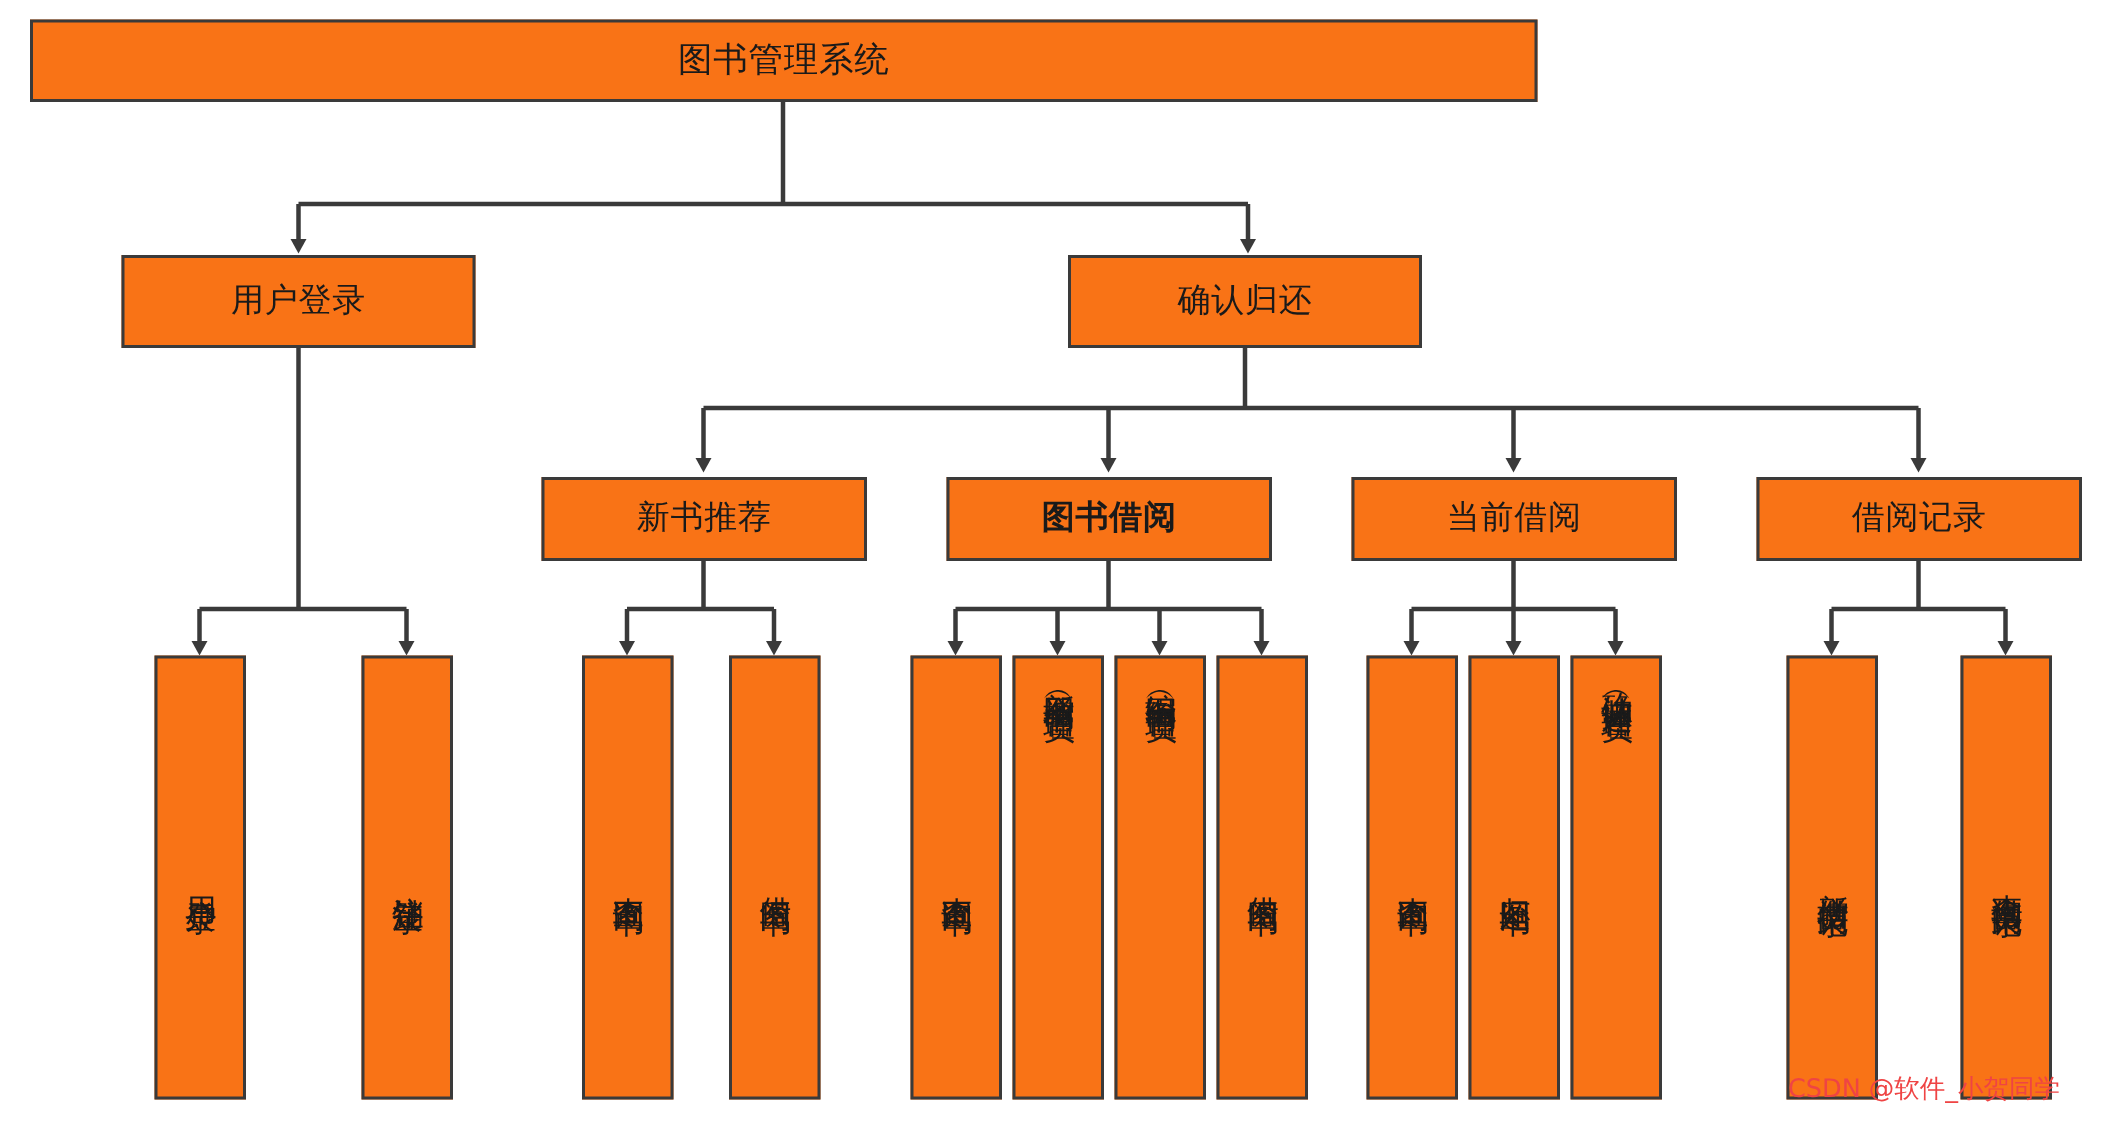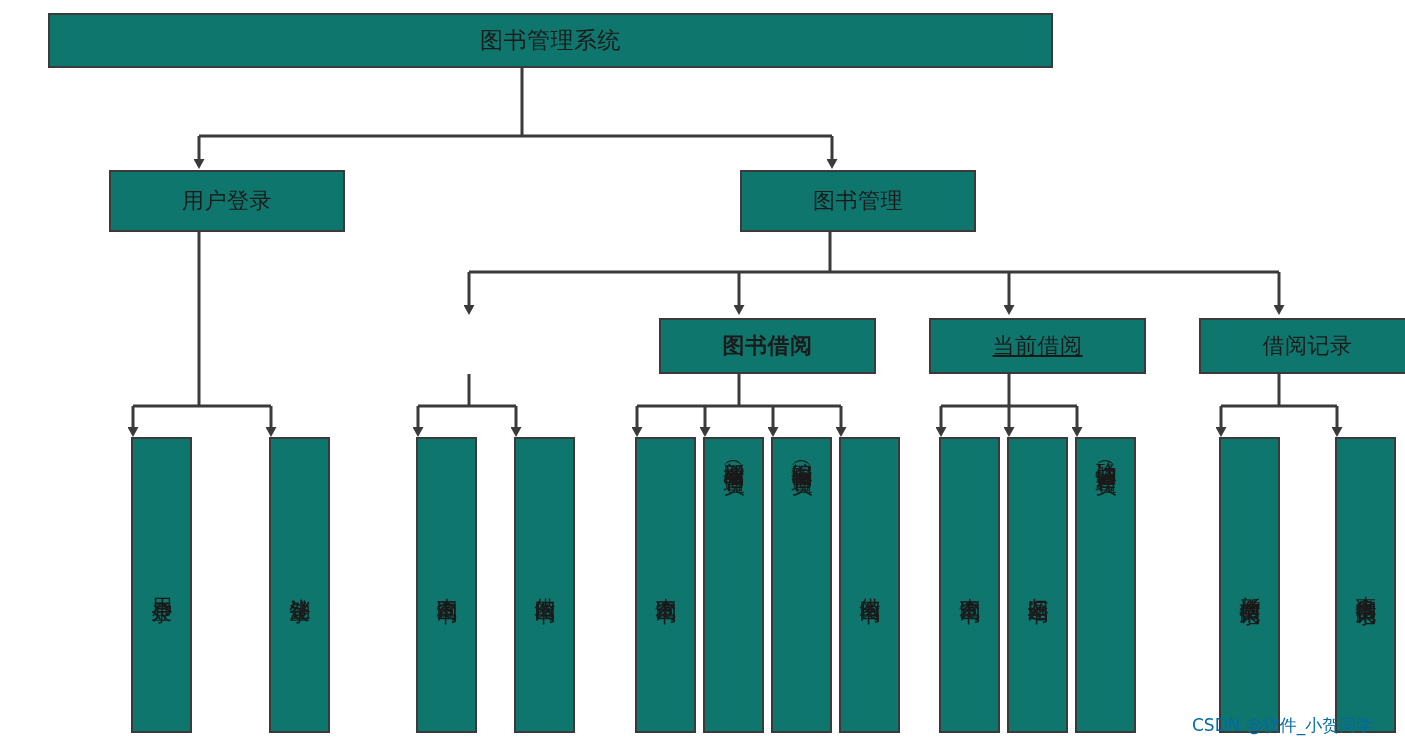--- a/index.html
+++ b/index.html
@@ -22,28 +22,27 @@
     position: absolute;
     left: 0;
     top: 0;
     width: 1405px;
     height: 747px;
     pointer-events: none;
   }
   .node {
     position: absolute;
     box-sizing: border-box;
-    background: #0f766e;
+    background: #f97316;
     border: 2px solid #3a3a3a;
     display: flex;
     align-items: center;
     justify-content: center;
     color: #1a1a1a;
     z-index: 2;
-    margin-left: 28px;
   }
   .node-label {
     display: block;
     text-align: center;
     letter-spacing: 0.5px;
   }
   .h-node .node-label {
     font-size: 22px;
     line-height: 1.1;
     white-space: nowrap;
@@ -66,21 +65,21 @@
   }
   .v-node.centered {
     align-items: center;
     padding-top: 0;
   }
   .watermark {
     position: absolute;
     left: 1192px;
     top: 714px;
     font-size: 17px;
-    color: #0369a1;
+    color: #ef4444;
     white-space: nowrap;
     z-index: 5;
     font-family: "DejaVu Sans", "Liberation Sans", sans-serif;
   }
 </style>
 </head>
 <body>
 
 <div id="canvas">
 
@@ -138,29 +137,32 @@
 
   <div class="node h-node root" style="left:20px; top:13px; width:1005px; height:55px;">
     <span class="node-label">图书管理系统</span>
   </div>
 
   <div class="node h-node" style="left:81px; top:170px; width:236px; height:62px;">
     <span class="node-label">用户登录</span>
   </div>
 
   <div class="node h-node" style="left:712px; top:170px; width:236px; height:62px;">
-    <span class="node-label">图书管理</span>
-  </div>
-
+    <span class="node-label">确认归还</span>
+  </div>
+
+  <div class="node h-node" style="left:361px; top:318px; width:217px; height:56px;">
+    <span class="node-label">新书推荐</span>
+  </div>
 
   <div class="node h-node" style="left:631px; top:318px; width:217px; height:56px;font-weight:bold;">
     <span class="node-label">图书借阅</span>
   </div>
 
-  <div class="node h-node" style="left:901px; top:318px; width:217px; height:56px;text-decoration:underline;">
+  <div class="node h-node" style="left:901px; top:318px; width:217px; height:56px;">
     <span class="node-label">当前借阅</span>
   </div>
 
   <div class="node h-node" style="left:1171px; top:318px; width:217px; height:56px;align-items:center;">
     <span class="node-label">借阅记录</span>
   </div>
 
   <div class="node v-node centered" style="left:103px; top:437px; width:61px; height:296px;">
     <span class="node-label">用户登录</span>
   </div>

